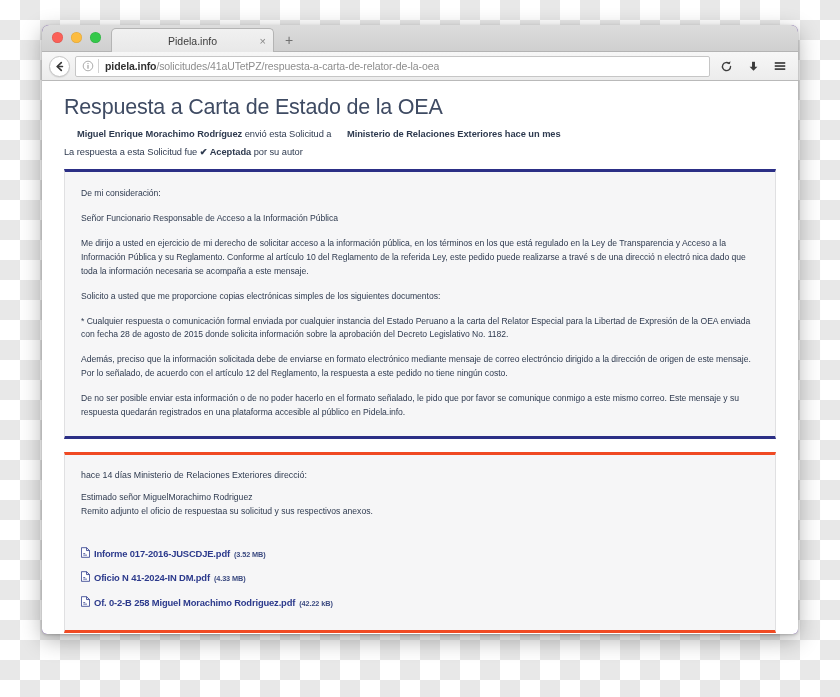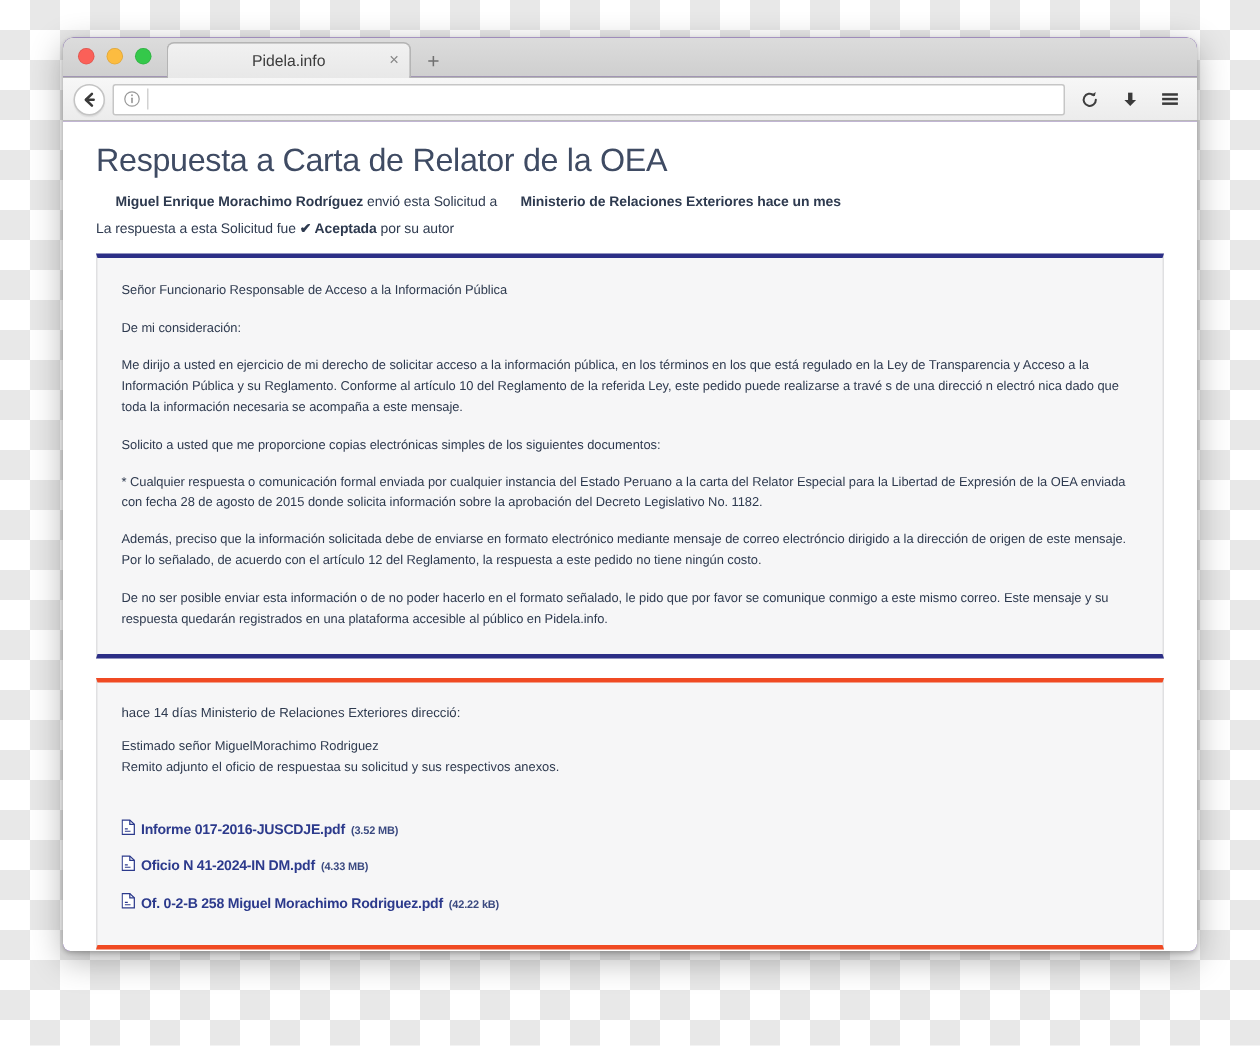--- a/index.html
+++ b/index.html
@@ -308,20 +308,21 @@
 
     <div class="urlbar">
       <span class="ident-icon">
         <svg width="12" height="12" viewBox="0 0 16 16" aria-hidden="true">
           <circle cx="8" cy="8" r="6.4" fill="none" stroke="#9a9a9a" stroke-width="1.1"></circle>
           <circle cx="8" cy="4.7" r="0.85" fill="#9a9a9a"></circle>
           <rect x="7.25" y="6.6" width="1.5" height="5.1" rx="0.7" fill="#9a9a9a"></rect>
         </svg>
       </span>
       <span class="url-sep"></span>
+      <span class="url-text"><b>pidela.info</b><span>/solicitudes/41aUTetPZ/respuesta-a-carta-de-relator-de-la-oea</span></span>
     </div>
 
     <div class="reload">
       <svg width="13" height="13" viewBox="0 0 16 16" aria-hidden="true">
         <path d="M13 8 A5 5 0 1 1 11.2 4.2" fill="none" stroke="#3e3e3e" stroke-width="1.7" stroke-linecap="round"></path>
         <path d="M12.9 1.6 L12.2 5.0 L8.8 4.3 Z" fill="#3e3e3e"></path>
       </svg>
     </div>
 
 
@@ -335,29 +336,29 @@
       <svg width="14" height="14" viewBox="0 0 16 16" aria-hidden="true">
         <rect x="2" y="3.6" width="12" height="1.9" fill="#3a3a3a"></rect>
         <rect x="2" y="7.1" width="12" height="1.9" fill="#3a3a3a"></rect>
         <rect x="2" y="10.6" width="12" height="1.9" fill="#3a3a3a"></rect>
       </svg>
     </div>
   </div>
 
   <div class="content">
 
-    <h1 class="page-title">Respuesta a Carta de Relator de la OEA</h1>
+    <h1 class="page-title">Respuesta a Carta de Estado de la OEA</h1>
 
     <div class="subline"><b>Miguel Enrique Morachimo Rodríguez</b><span> envió esta Solicitud a </span><b>Ministerio de Relaciones Exteriores hace un mes</b></div>
 
     <div class="statusline"><span>La respuesta a esta Solicitud fue </span><b class="check">✔ Aceptada</b><span> por su autor</span></div>
 
     <div class="msgbox request">
+      <p>De mi consideración:</p>
       <p>Señor Funcionario Responsable de Acceso a la Información Pública</p>
-      <p>De mi consideración:</p>
       <p>Me dirijo a usted en ejercicio de mi derecho de solicitar acceso a la información pública, en los términos en los que está regulado en la Ley de Transparencia y Acceso a la Información Pública y su Reglamento. Conforme al artículo 10 del Reglamento de la referida Ley, este pedido puede realizarse a travé s de una direcció n electró nica dado que toda la información necesaria se acompaña a este mensaje.</p>
       <p>Solicito a usted que me proporcione copias electrónicas simples de los siguientes documentos:</p>
       <p>* Cualquier respuesta o comunicación formal enviada por cualquier instancia del Estado Peruano a la carta del Relator Especial para la Libertad de Expresión de la OEA enviada con fecha 28 de agosto de 2015 donde solicita información sobre la aprobación del Decreto Legislativo No. 1182.</p>
       <p>Además, preciso que la información solicitada debe de enviarse en formato electrónico mediante mensaje de correo electróncio dirigido a la dirección de origen de este mensaje. Por lo señalado, de acuerdo con el artículo 12 del Reglamento, la respuesta a este pedido no tiene ningún costo.</p>
       <p>De no ser posible enviar esta información o de no poder hacerlo en el formato señalado, le pido que por favor se comunique conmigo a este mismo correo. Este mensaje y su respuesta quedarán registrados en una plataforma accesible al público en Pidela.info.</p>
     </div>
 
     <div class="msgbox response">
       <div class="resp-head"><b>hace 14 días Ministerio de Relaciones Exteriores</b><span> direcció:</span></div>
 

